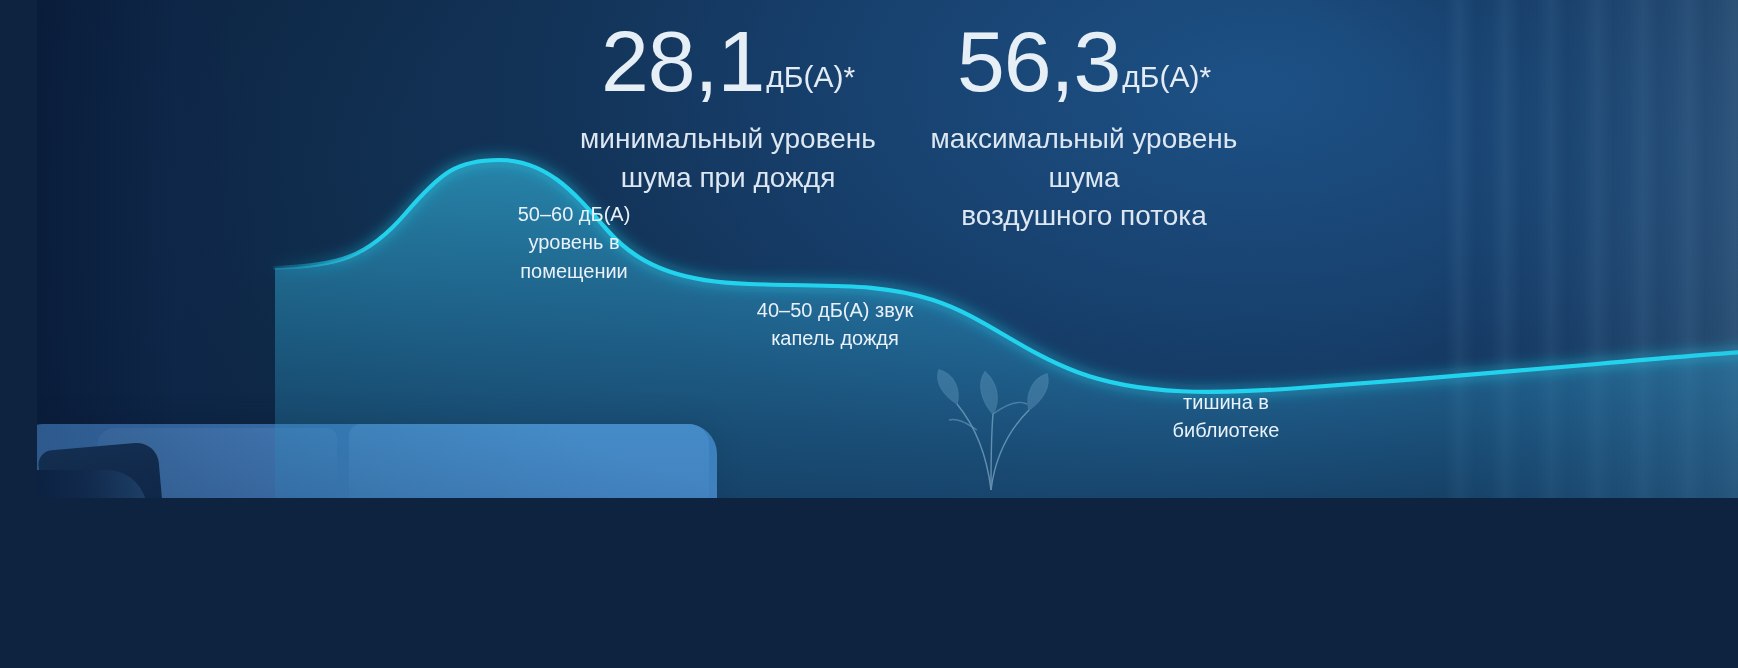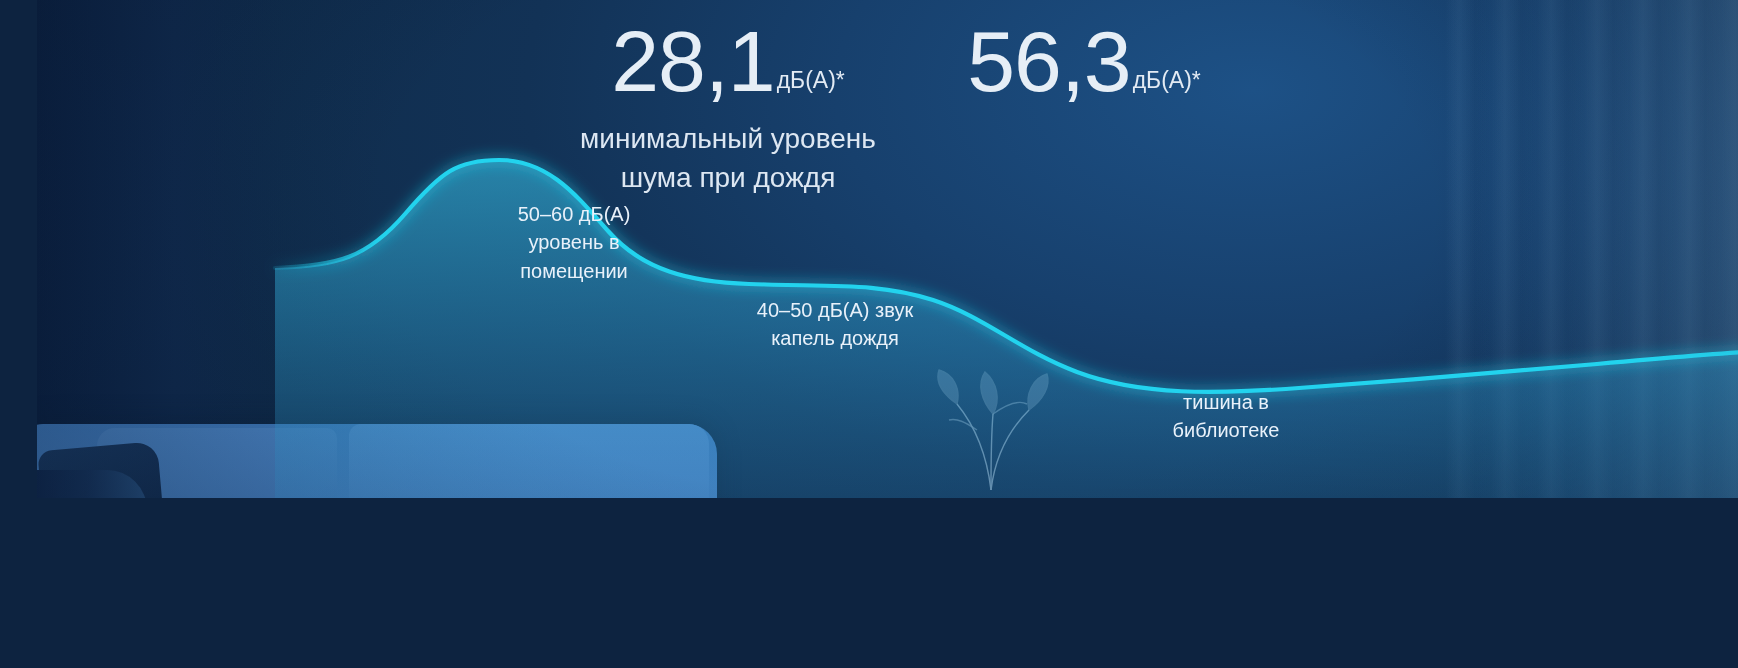--- a/index.html
+++ b/index.html
@@ -119,21 +119,21 @@
     gap: 2px; line-height: 1;
   }
   .stat-number {
     font-size: 86px;
     font-weight: 300;
     color: #e6eef6;
     letter-spacing: -1px;
     line-height: 1;
   }
   .stat-unit {
-    font-size: 23px;
+    font-size: 30px;
     color: #e3ebf4;
     padding-bottom: 12px;
     font-weight: 400;
     text-align: center;
   }
   .stat-caption {
     margin-top: 16px;
     font-size: 28px;
     color: #dde7f2;
     line-height: 1.38;
@@ -249,20 +249,24 @@
         <div>минимальный уровень</div>
         <div>шума при дождя</div>
       </div>
     </div>
 
     <div class="stat">
       <div class="stat-value-row">
         <span class="stat-number">56,3</span>
         <span class="stat-unit">дБ(А)*</span>
       </div>
+      <div class="stat-caption">
+        <div>максимальный уровень шума</div>
+        <div>воздушного потока</div>
+      </div>
     </div>
 
   </div>
 
   <div class="annot" id="annot-talk">
     <div>50–60 дБ(А)</div>
     <div>уровень в</div>
     <div>помещении</div>
   </div>
 

